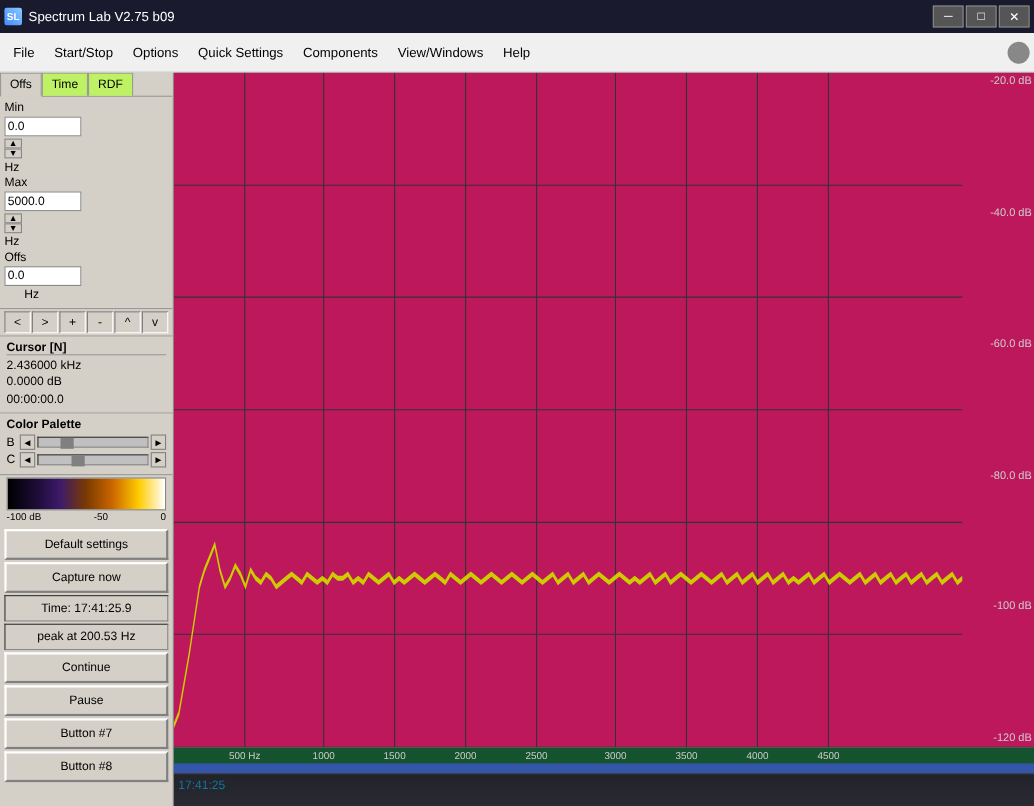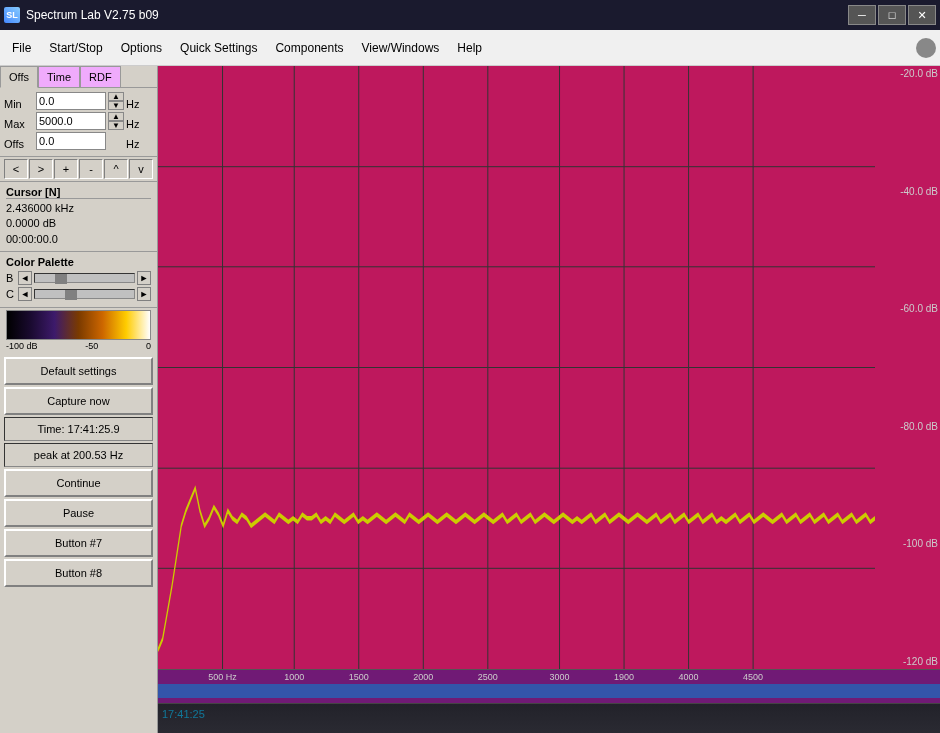--- a/index.html
+++ b/index.html
@@ -117,44 +117,45 @@
       border-bottom: 1px solid #999;
       height: 22px;
       flex-shrink: 0;
     }
     .tab {
       padding: 2px 8px;
       font-size: 11px;
       cursor: pointer;
       border: 1px solid #999;
       border-bottom: none;
-      background: #f0abfc;
+      background: #bef264;
       display: flex;
       align-items: center;
       min-width: 36px;
       justify-content: center;
     }
     .tab.active {
       background: #d4d0c8;
       border-bottom: 1px solid #d4d0c8;
       margin-bottom: -1px;
       z-index: 1;
     }
 
     
     .controls-section {
       padding: 4px;
       border-bottom: 1px solid #999;
       flex-shrink: 0;
     }
     .control-row {
       display: flex;
-      align-items: flex-end;
+      align-items: flex-start;
       margin-bottom: 2px;
       gap: 2px;
+      flex-direction: column;
     }
     .control-label {
       font-size: 11px;
       width: 30px;
       color: #000;
     }
     .control-input {
       width: 70px;
       height: 18px;
       border: 1px solid #888;
@@ -374,22 +375,22 @@
       left: 0;
       right: 65px;
       top: 0;
       bottom: 0;
       width: calc(100% - 65px);
       height: 100%;
     }
 
     
     .freq-axis {
-      height: 34px;
-      background: #701a75;
+      height: 24px;
+      background: #14532d;
       border-top: 1px solid #555;
       position: relative;
       flex-shrink: 0;
     }
     .freq-ruler {
       position: absolute;
       left: 0;
       right: 65px;
       top: 0;
       height: 100%;
@@ -590,21 +591,21 @@
     </div>
 
     <div class="freq-axis">
       <div class="freq-ruler">
         <span class="freq-tick" style="left:9%">500 Hz</span>
         <span class="freq-tick" style="left:19%">1000</span>
         <span class="freq-tick" style="left:28%">1500</span>
         <span class="freq-tick" style="left:37%">2000</span>
         <span class="freq-tick" style="left:46%">2500</span>
         <span class="freq-tick" style="left:56%">3000</span>
-        <span class="freq-tick" style="left:65%">1900</span>
+        <span class="freq-tick" style="left:65%">3500</span>
         <span class="freq-tick" style="left:74%">4000</span>
         <span class="freq-tick" style="left:83%">4500</span>
       </div>
 
       <div class="ruler-bar"></div>
     </div>
 
     <div class="waterfall-area">
       <span class="waterfall-time">17:41:25</span>
 

